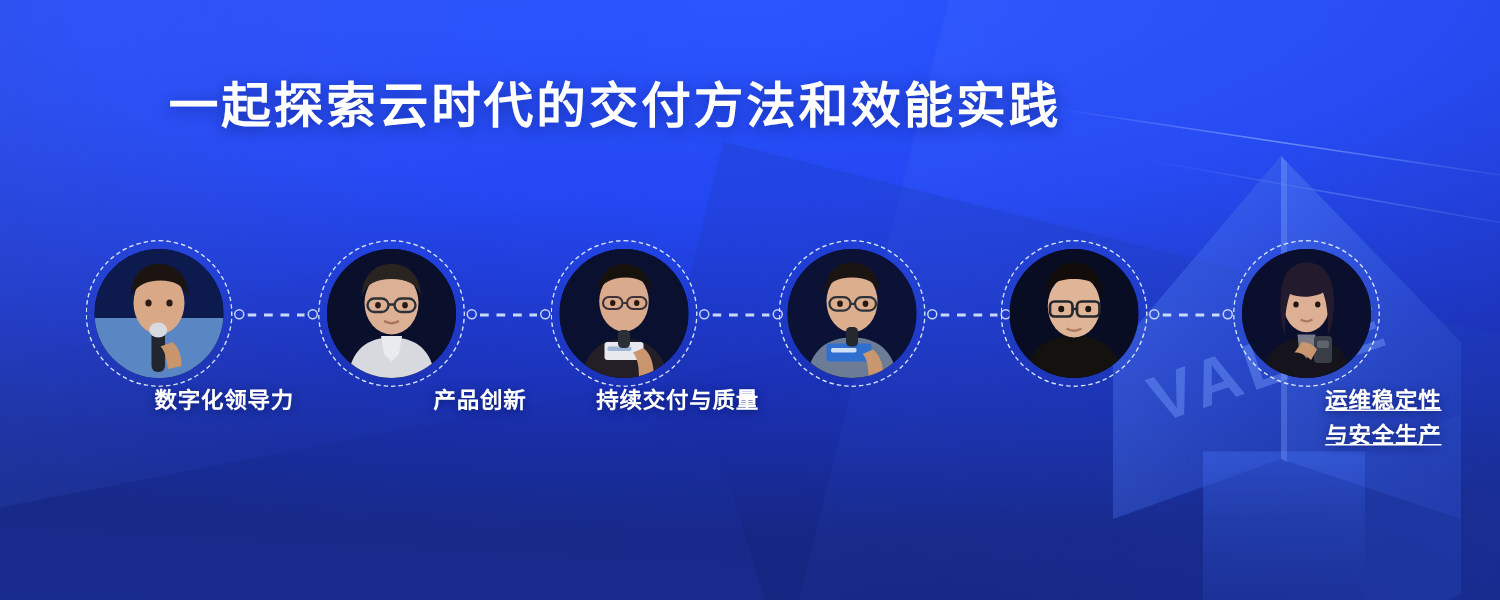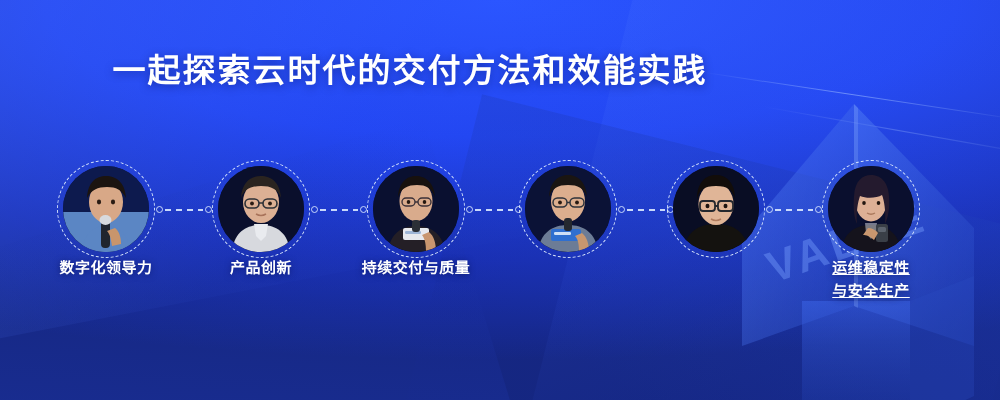--- a/index.html
+++ b/index.html
@@ -159,21 +159,21 @@
     background-image: linear-gradient(90deg, rgba(215,230,255,0.92) 0 6px, rgba(215,230,255,0) 6px 11px);
     background-size: 11px 2px;
     background-repeat: repeat-x;
   }
 
   
   .caption {
     position: absolute;
     top: 256px;
     width: 180px;
-    text-align: center;
+    text-align: right;
     color: #ffffff;
     font-size: 15px;
     font-weight: 700;
     line-height: 23px;
     letter-spacing: 0.5px;
     text-shadow: 0 1px 6px rgba(3,12,70,0.55);
     white-space: pre-line;
   }
 </style>
 </head>

